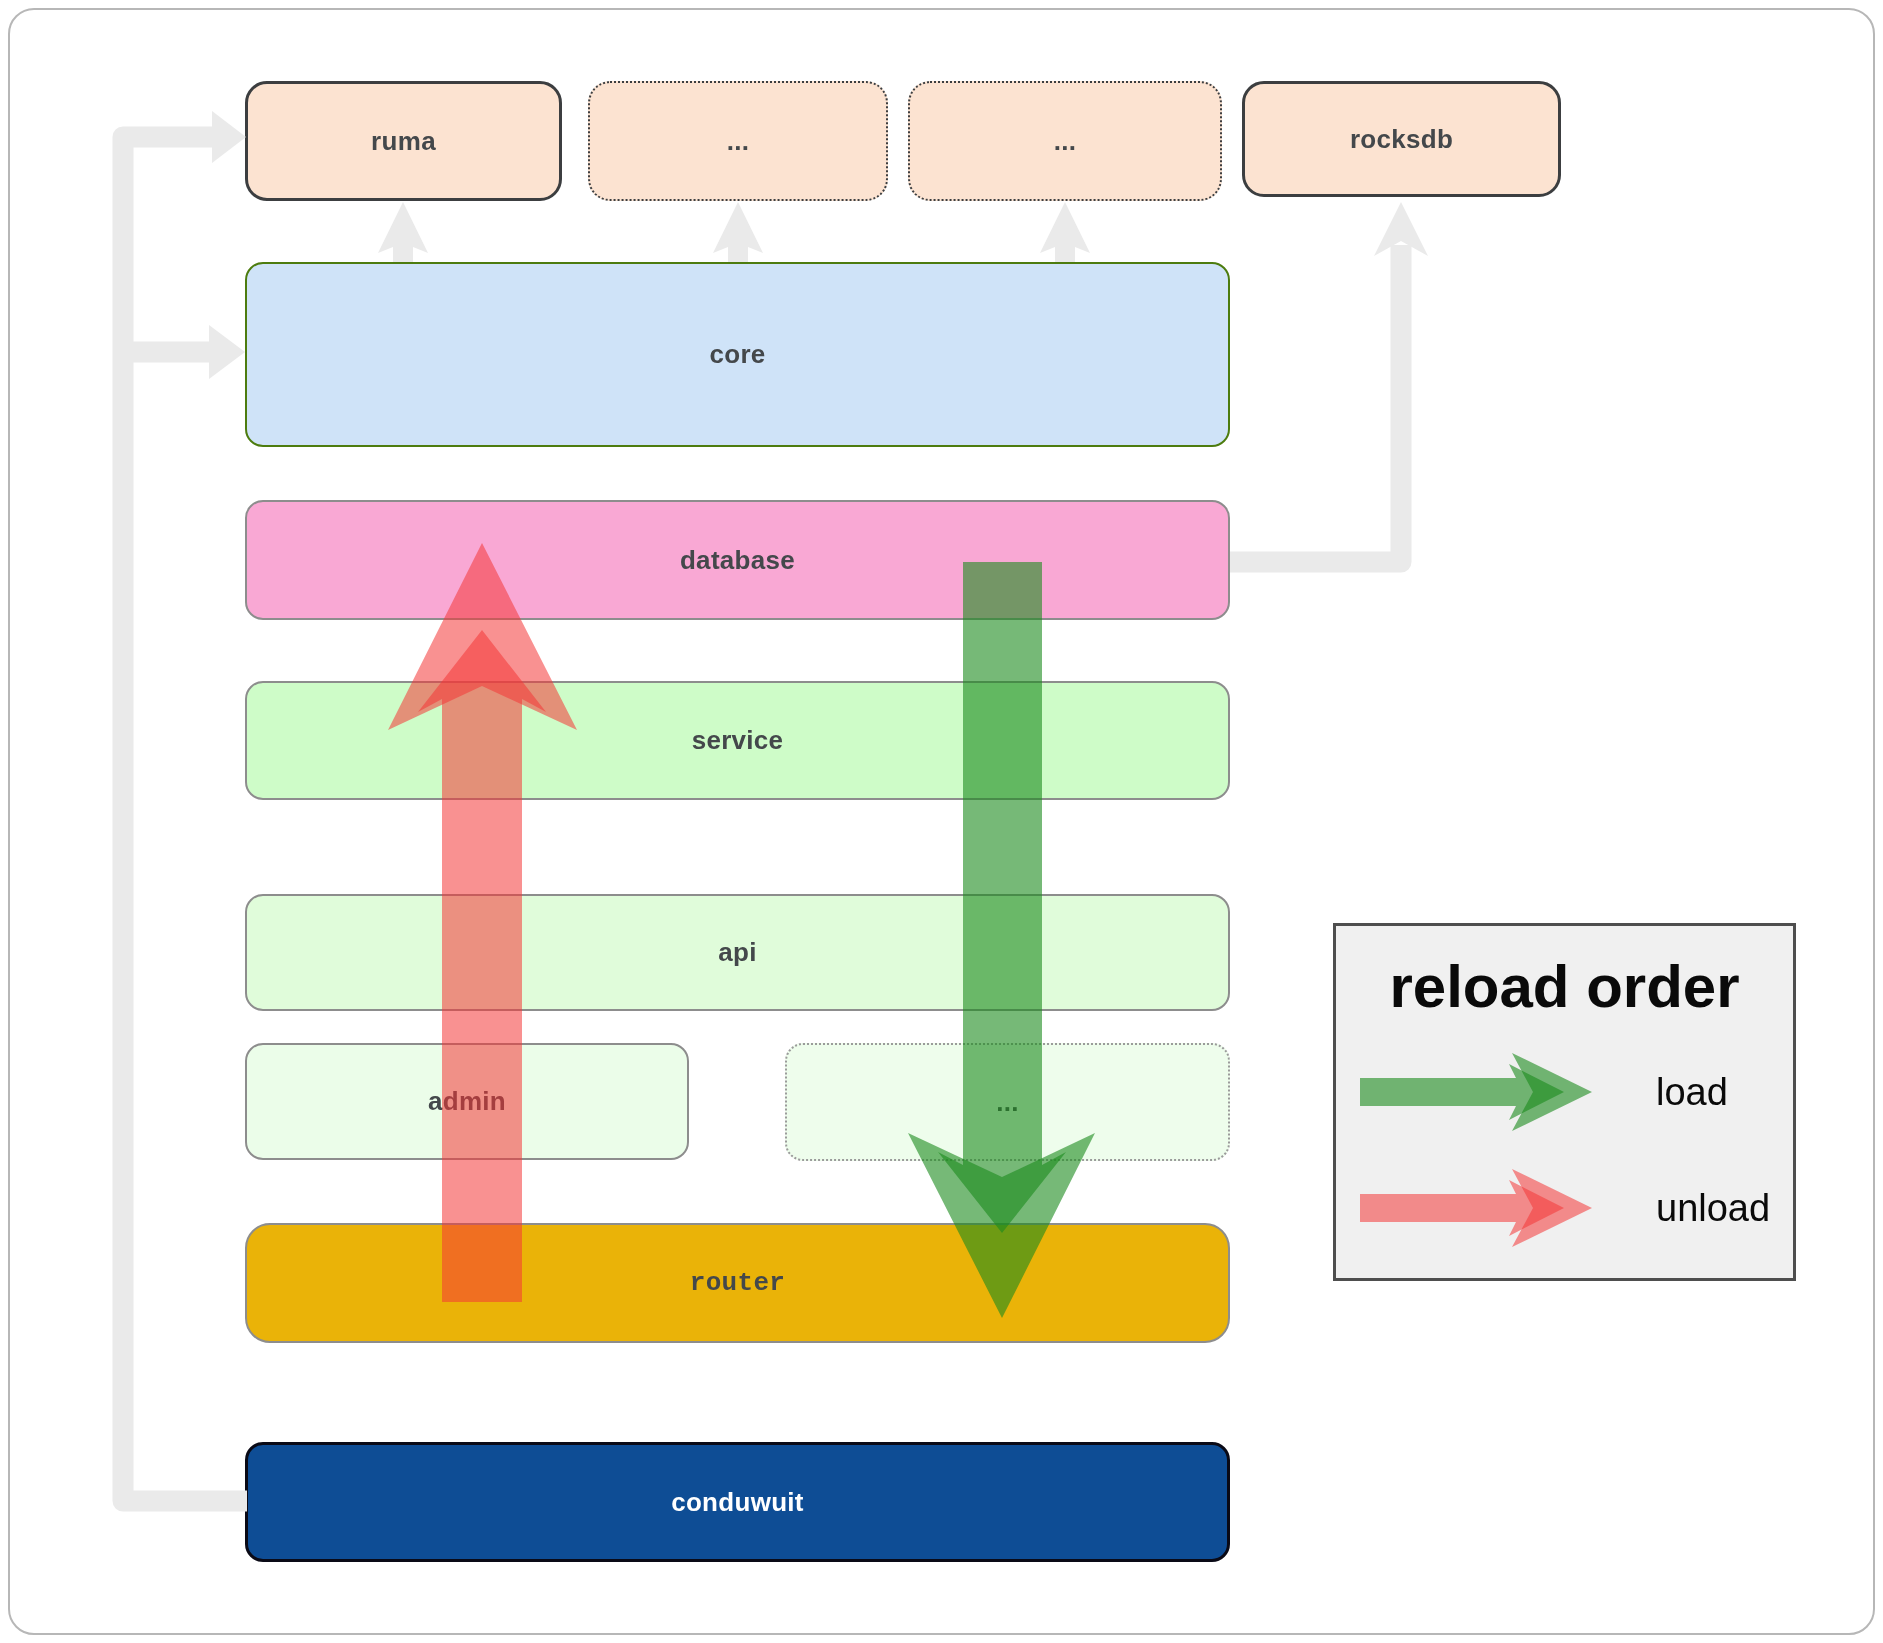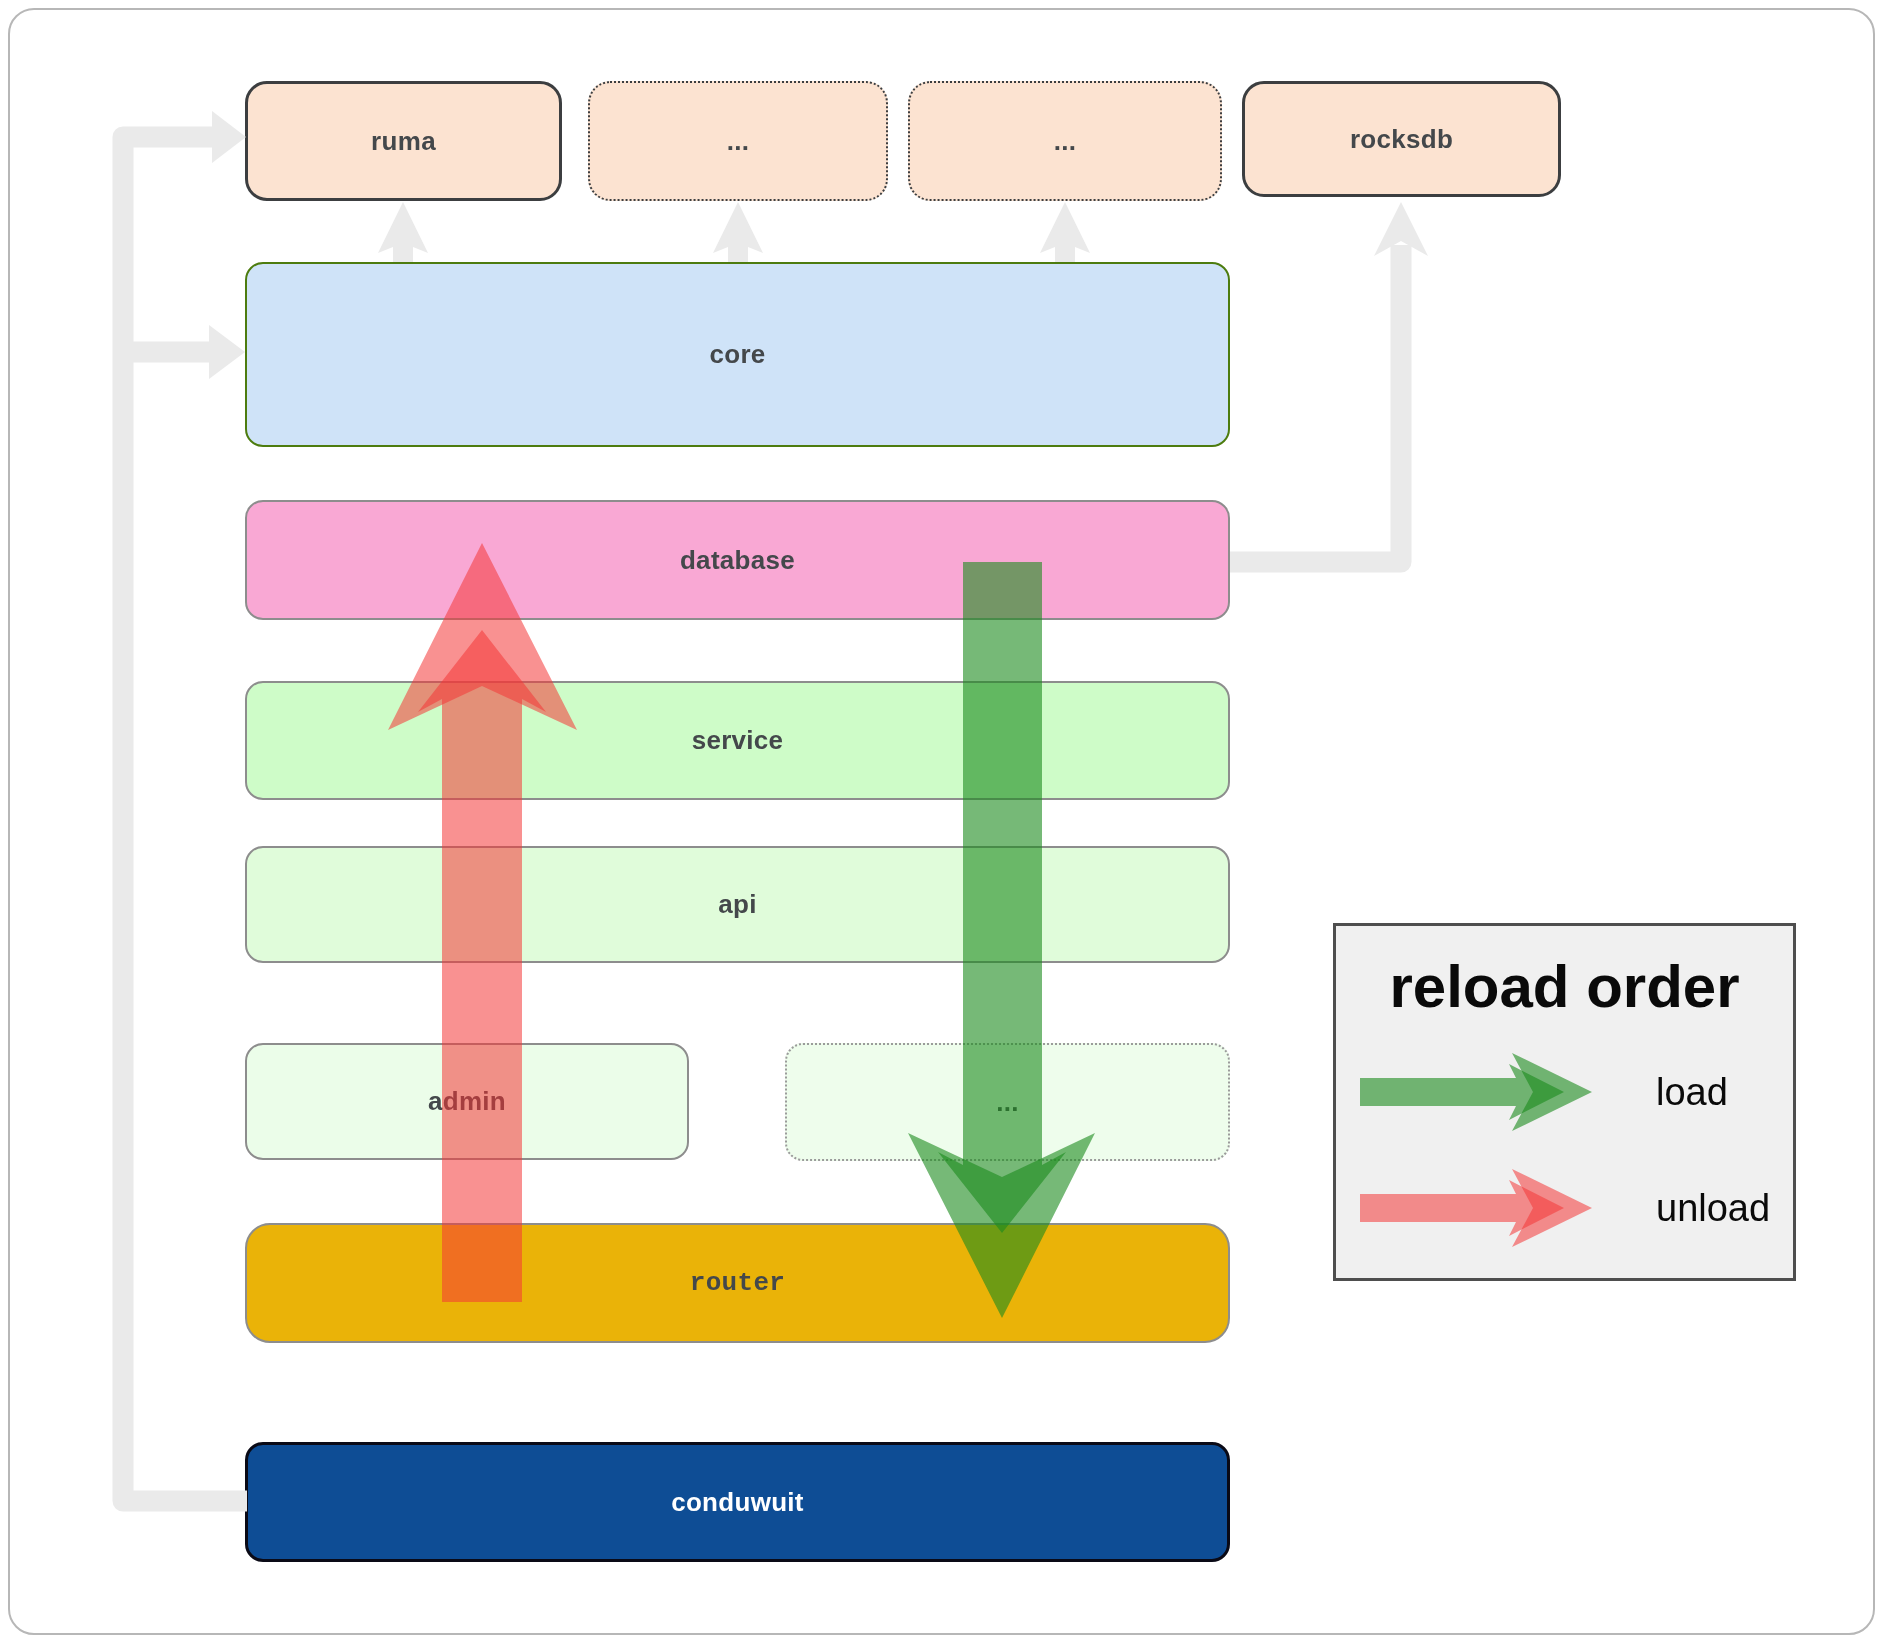--- a/index.html
+++ b/index.html
@@ -28,21 +28,21 @@
   .navy{background:#0e4d95;border:3px solid #0a0a16;border-radius:18px;color:#ffffff;font-weight:700;}
 
   
   .n-ruma{left:245px;top:81px;width:317px;height:120px;}
   .n-e1{left:588px;top:81px;width:300px;height:120px;}
   .n-e2{left:908px;top:81px;width:314px;height:120px;}
   .n-rocksdb{left:1242px;top:81px;width:319px;height:116px;}
   .n-core{left:245px;top:262px;width:985px;height:185px;}
   .n-database{left:245px;top:500px;width:985px;height:120px;}
   .n-service{left:245px;top:681px;width:985px;height:119px;}
-  .n-api{left:245px;top:846px;width:985px;height:117px;}
+  .n-api{left:245px;top:894px;width:985px;height:117px;}
   .n-admin{left:245px;top:1043px;width:444px;height:117px;}
   .n-e3{left:785px;top:1043px;width:445px;height:118px;}
   .n-router{left:245px;top:1223px;width:985px;height:120px;}
   .n-conduwuit{left:245px;top:1442px;width:985px;height:120px;}
 
   .overlay{position:absolute;left:0;top:0;width:1883px;height:1643px;pointer-events:none;}
 
   
   .legend{
     position:absolute;left:1333px;top:923px;width:463px;height:358px;

